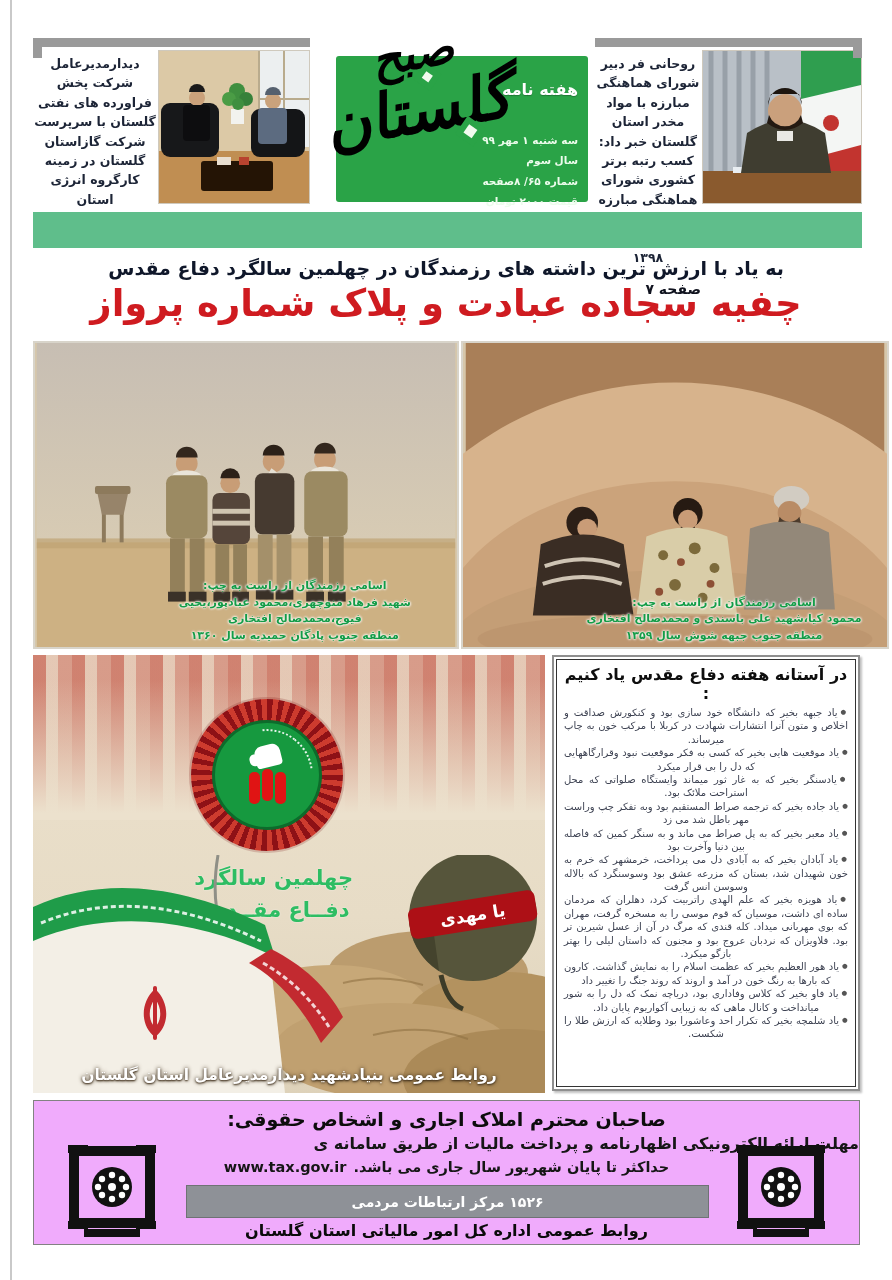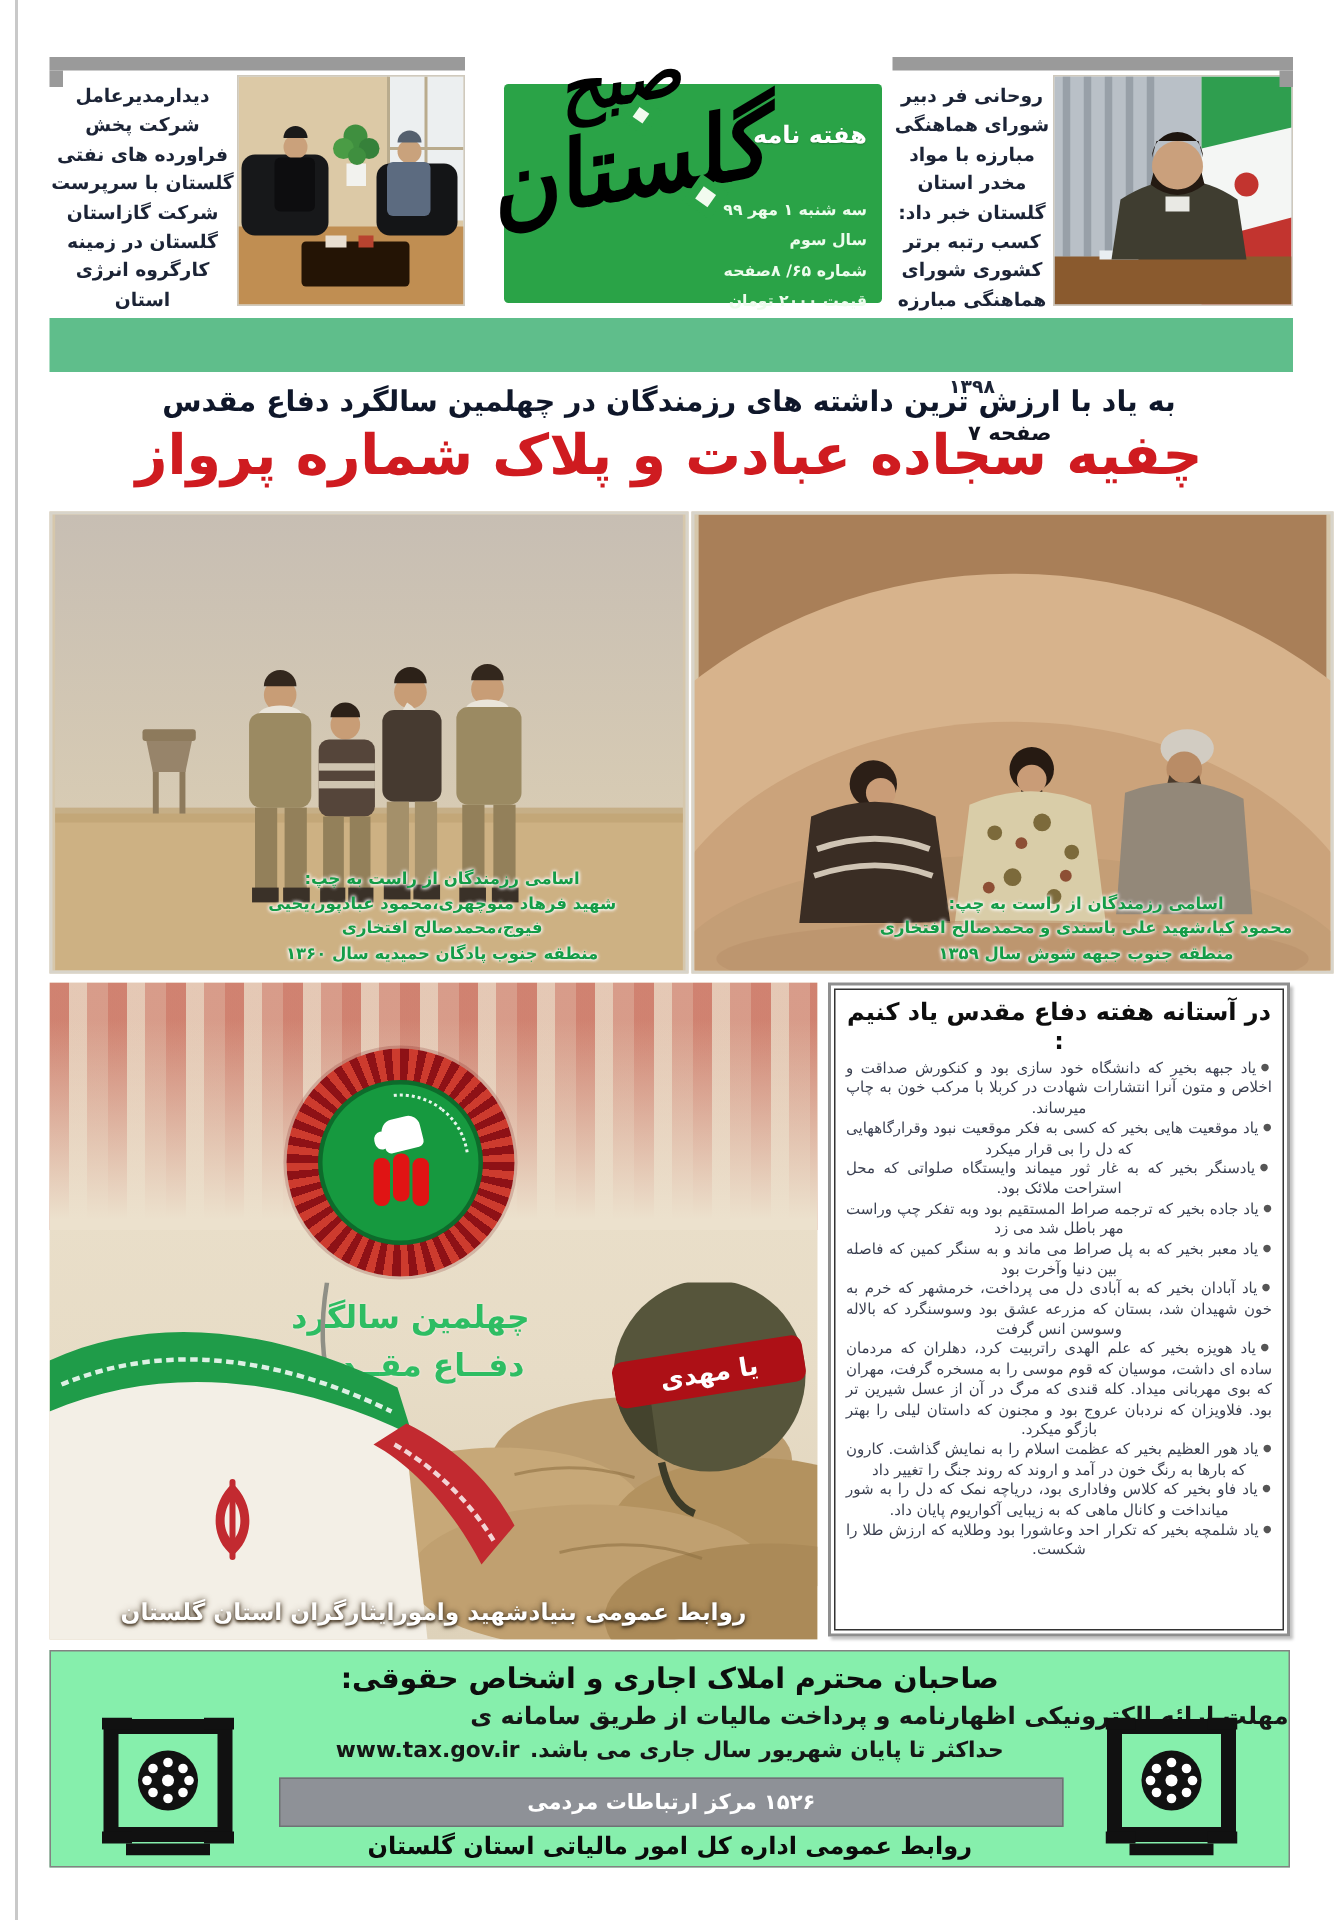--- a/index.html
+++ b/index.html
@@ -69,21 +69,21 @@
 
   
   .memorial{position:absolute;left:552px;top:655px;width:308px;height:436px;border:2px solid #8f8f8f;background:#fff;
             box-sizing:border-box;box-shadow:2px 2px 2px rgba(0,0,0,.25);}
   .memorial-inner{position:absolute;inset:2px;border:1px solid #333;padding:4px 7px 2px;box-sizing:border-box;overflow:hidden;}
   .m-title{text-align:center;font-size:16px;font-weight:bold;color:#0e0e0e;margin:1px 0 3px;}
   .m-item{font-size:10px;color:#3d4252;text-align:justify;text-align-last:center;line-height:1.34;margin:0;}
   .m-item::before{content:"●";font-size:6.5px;color:#555;margin-left:3px;vertical-align:2px;}
 
   
-  .taxbox{position:absolute;left:33px;top:1100px;width:827px;height:145px;border:1px solid #828282;background:#86efac;box-sizing:border-box;}
+  .taxbox{position:absolute;left:33px;top:1100px;width:827px;height:145px;border:1px solid #828282;background:#f0abfc;box-sizing:border-box;}
   .t-title{text-align:center;font-weight:bold;font-size:19px;margin:7px 0 2px;color:#0d0d0d;}
   .t-line{font-weight:bold;font-size:16px;line-height:1.55;color:#161616;}
   .t-line2{display:flex;justify-content:center;gap:7px;font-weight:bold;font-size:14.5px;color:#161616;margin-top:2px;}
   .hotline{position:absolute;left:152px;top:84px;width:523px;height:33px;background:#8e9197;border:1px solid #6f7275;
            color:#fff;font-weight:bold;font-size:14px;display:flex;align-items:center;justify-content:center;box-sizing:border-box;}
   .t-credit{position:absolute;bottom:4px;left:0;width:100%;text-align:center;font-weight:bold;font-size:16px;color:#0b0b0b;}
   .tax-logo{position:absolute;bottom:7px;width:88px;height:92px;}
   .tl-l{left:34px;} .tl-r{right:34px;}
 </style>
 </head>
@@ -333,21 +333,21 @@
         <path d="M0 52 C70 20 150 30 232 70 L242 102 C160 62 75 54 0 86 Z" fill="#1f9c49"></path>
         <path d="M8 68 C75 40 150 48 228 86" stroke="rgba(255,255,255,.85)" stroke-width="3" fill="none" stroke-dasharray="5 3"></path>
         <path d="M238 94 C270 110 294 132 310 162 L288 188 C268 150 242 122 216 108 Z" fill="#c22a30"></path>
         <path d="M230 108 C258 124 280 146 296 172" stroke="rgba(255,255,255,.8)" stroke-width="3" fill="none" stroke-dasharray="5 3"></path>
         <g transform="translate(122,158)" fill="#c22a30">
           <path d="M0 -24 C-15 -11 -15 13 0 24 C15 13 15 -11 0 -24 Z M0 -14 C-7 -6 -7 8 0 14 C7 8 7 -6 0 -14 Z" fill-rule="evenodd"></path>
           <rect x="-2" y="-27" width="4" height="54" rx="2"></rect>
         </g>
       </g>
     </svg>
-    <div class="poster-credit">روابط عمومی بنیادشهید وامورایثارگران استان گلستان</div>
+    <div class="poster-credit">روابط عمومی بنیادشهید دیدارمدیرعامل استان گلستان</div>
   </div>
 
   <div class="memorial">
     <div class="memorial-inner">
       <div class="m-title">در آستانه هفته دفاع مقدس یاد کنیم :</div>
       <p class="m-item">یاد جبهه بخیر که دانشگاه خود سازی بود و کنکورش صداقت و اخلاص و متون آنرا انتشارات شهادت در کربلا با مرکب خون به چاپ میرساند.</p>
       <p class="m-item">یاد موقعیت هایی بخیر که کسی به فکر موقعیت نبود وقرارگاههایی که دل را بی قرار میکرد</p>
       <p class="m-item">یادسنگر بخیر که به غار ثور میماند وایستگاه صلواتی که محل استراحت ملائک بود.</p>
       <p class="m-item">یاد جاده بخیر که ترجمه صراط المستقیم بود وبه تفکر چپ وراست مهر باطل شد می زد</p>
       <p class="m-item">یاد معبر بخیر که به پل صراط می ماند و به سنگر کمین که فاصله بین دنیا وآخرت بود</p>

